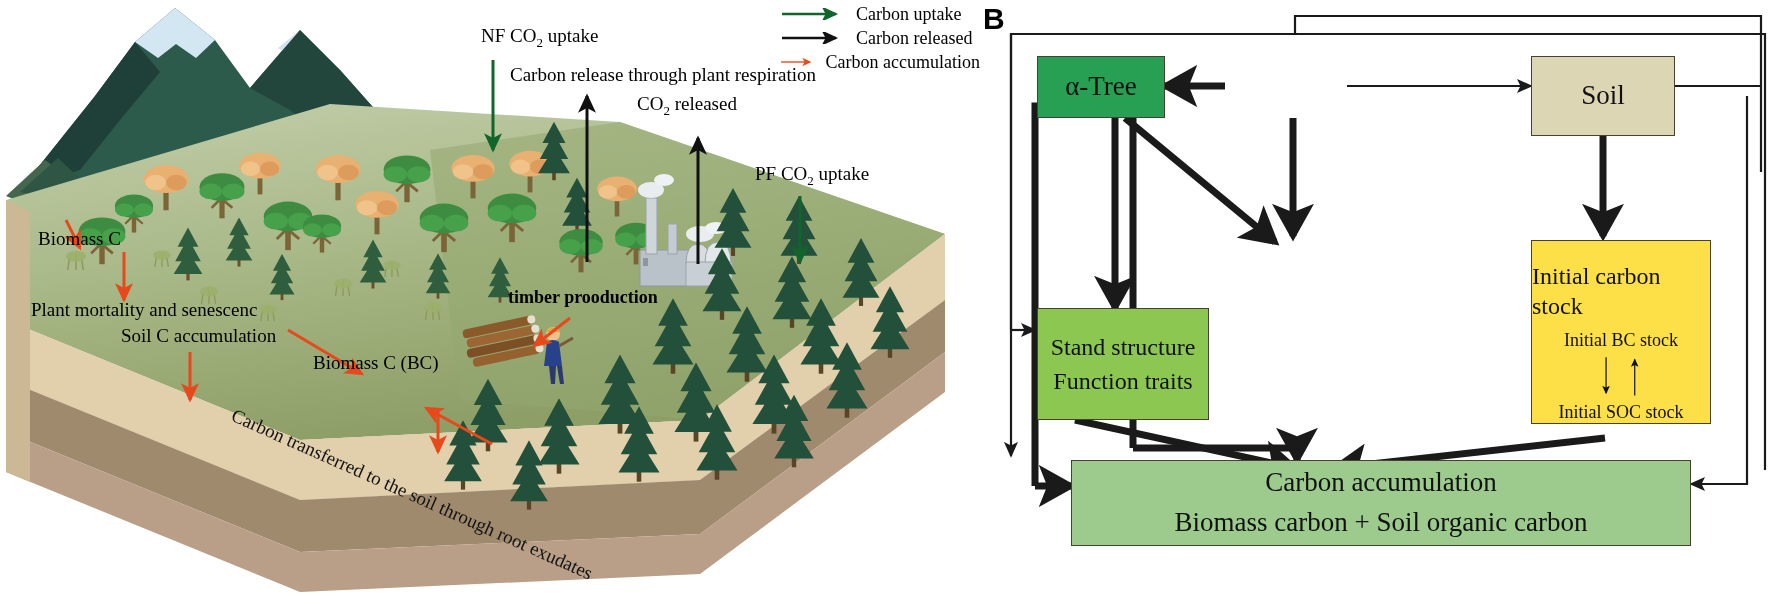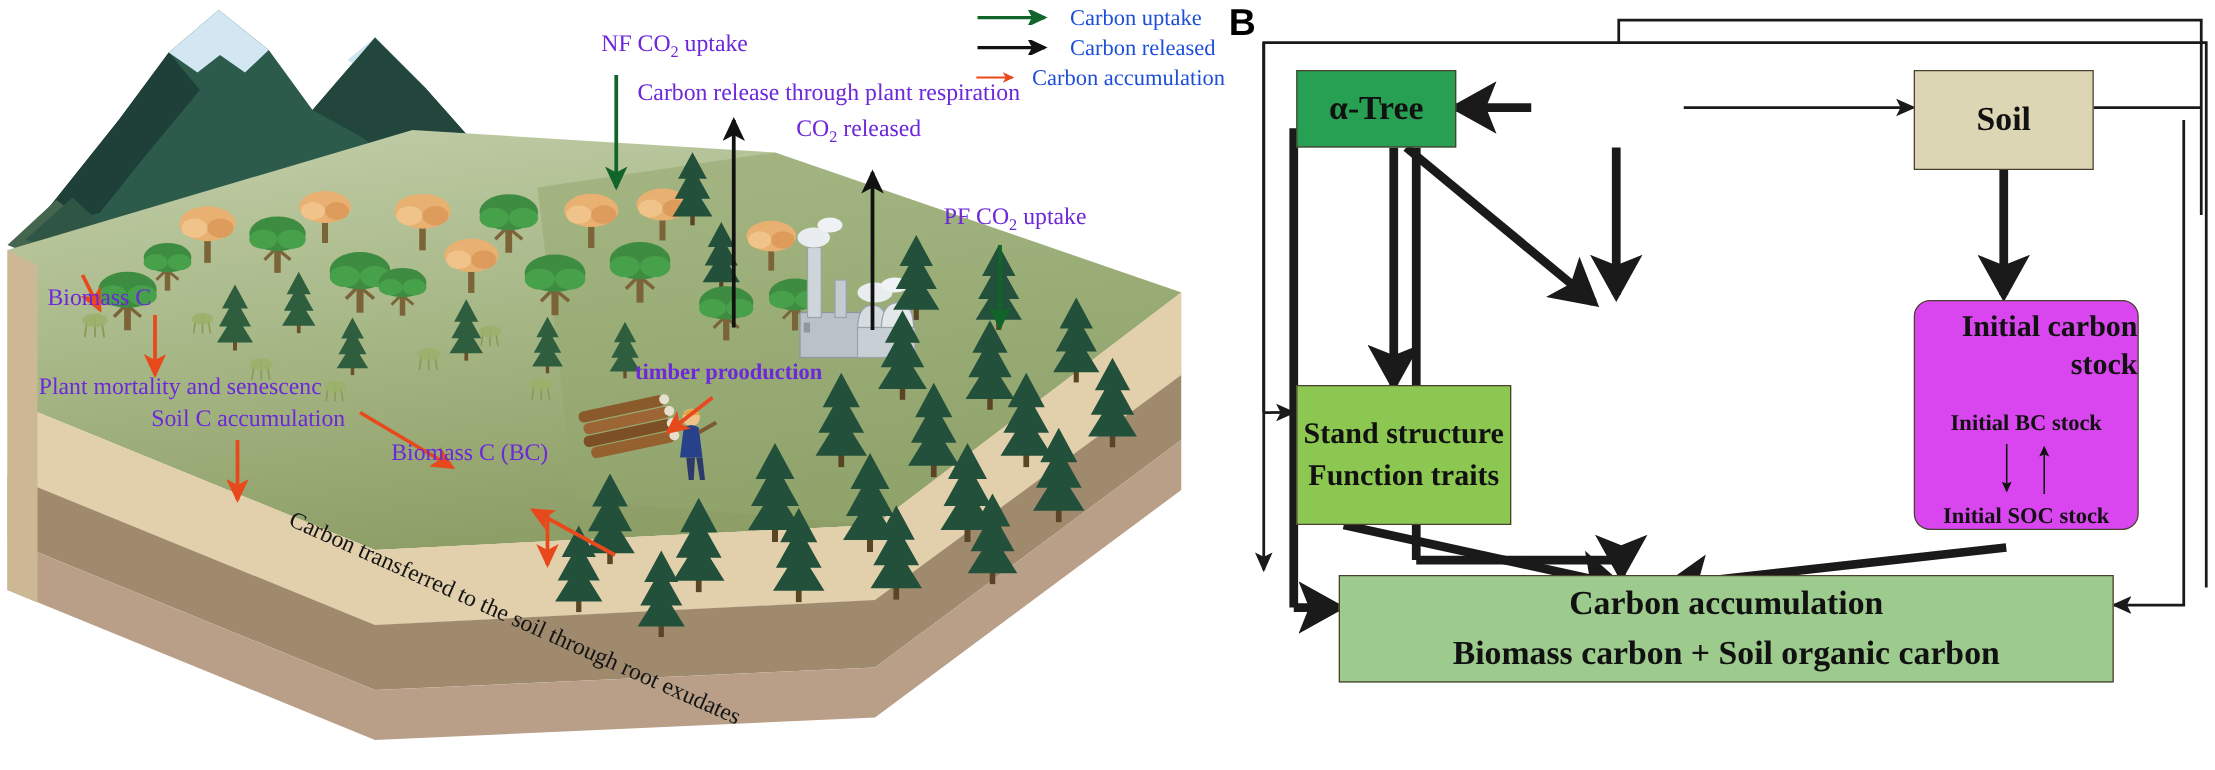--- a/index.html
+++ b/index.html
@@ -16,42 +16,41 @@
     font-family:"Liberation Sans", sans-serif;
     font-weight:bold;
     font-size:30px;
     color:#000;
   }
   #panelA { position:absolute; left:0; top:0; width:975px; height:616px; }
   #panelB { position:absolute; left:975px; top:0; width:797px; height:616px; }
 
   
   .scene { position:absolute; left:0; top:0; width:975px; height:616px; }
-  .lbl { position:absolute; font-size:19px; color:#6d28d9; white-space:nowrap; }
+  .lbl { position:absolute; font-size:19px; color:#000000; white-space:nowrap; }
   .lbl sub { font-size:13px; }
 
   
   .legend { position:absolute; left:780px; top:2px; width:200px; }
   .legend-row { display:flex; align-items:center; height:24px; }
   .legend-arrow { width:66px; height:12px; position:relative; margin-right:10px; }
-  .legend-text { font-size:18px; color:#1d4ed8; white-space:nowrap; }
+  .legend-text { font-size:18px; color:#000000; white-space:nowrap; }
 
   
   .boxn {
     position:absolute;
     border:1.5px solid #4a4030;
     display:flex;
     flex-direction:column;
     align-items:center;
     justify-content:center;
     font-size:27px;
     color:#111;
-    text-align:right;
+    text-align:left;
     line-height:1.25;
-    font-weight:bold;
   }
   .small { font-size:18px; }
   .mid { font-size:24px; }
 </style>
 </head>
 <body>
 
 <div id="panelA">
 
   <div class="panel-label" style="left:8px; top:4px;">A</div>
@@ -360,23 +359,23 @@
 
   <div class="boxn" style="left:556px; top:56px; width:144px; height:80px; background:#ddd6b4;">
     <span>Soil</span>
   </div>
 
   <div class="boxn" style="left:62px; top:308px; width:172px; height:112px; background:#8cc751; gap:4px;">
     <span class="mid">Stand structure</span>
     <span class="mid">Function traits</span>
   </div>
 
-  <div class="boxn" style="left:556px; top:240px; width:180px; height:184px; background:#d946ef; justify-content:flex-start; padding-top:6px;border-radius:13px;">
+  <div class="boxn" style="left:556px; top:240px; width:180px; height:184px; background:#fde047; justify-content:flex-start; padding-top:20px;">
     <span class="mid">Initial carbon stock</span>
-    <span class="small" style="margin-top:20px;">Initial BC stock</span>
+    <span class="small" style="margin-top:8px;">Initial BC stock</span>
     <svg width="110" height="72" viewBox="0 0 110 72" style="margin-top:4px;">
       <defs>
         <marker id="sm1" markerWidth="8" markerHeight="8" refX="6" refY="4" orient="auto">
           <path d="M0,0.8 L7,4 L0,7.2 L1.4,4 Z" fill="#111"></path>
           </marker>
       </defs>
       <line x1="30" y1="2" x2="30" y2="62" stroke="#111" stroke-width="2" marker-end="url(#sm1)"></line>
       <line x1="78" y1="66" x2="78" y2="6" stroke="#111" stroke-width="2" marker-end="url(#sm1)"></line>
     </svg>
     <span class="small" style="margin-top:2px;">Initial SOC stock</span>

